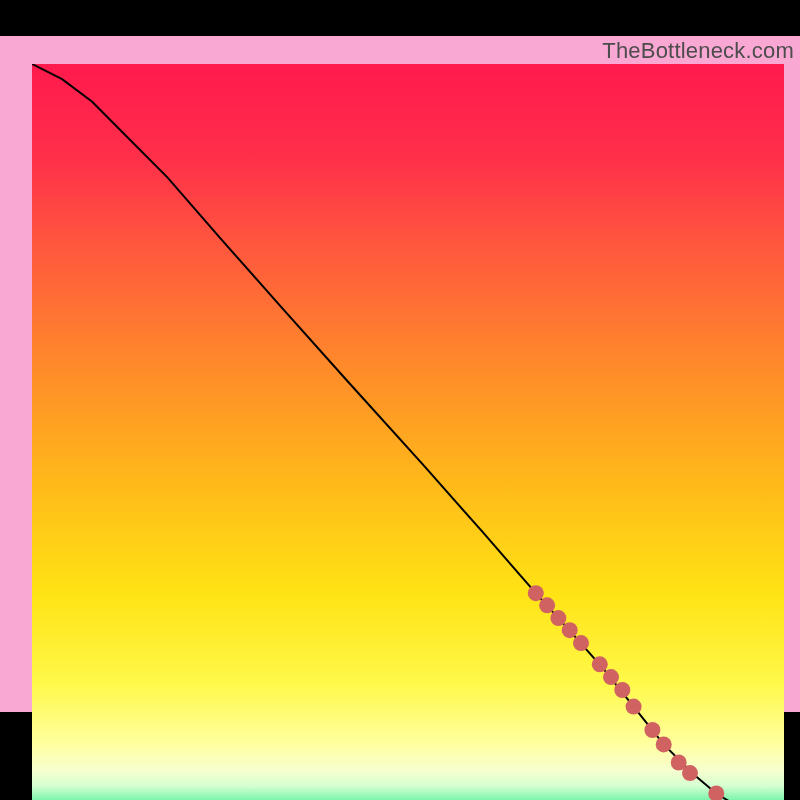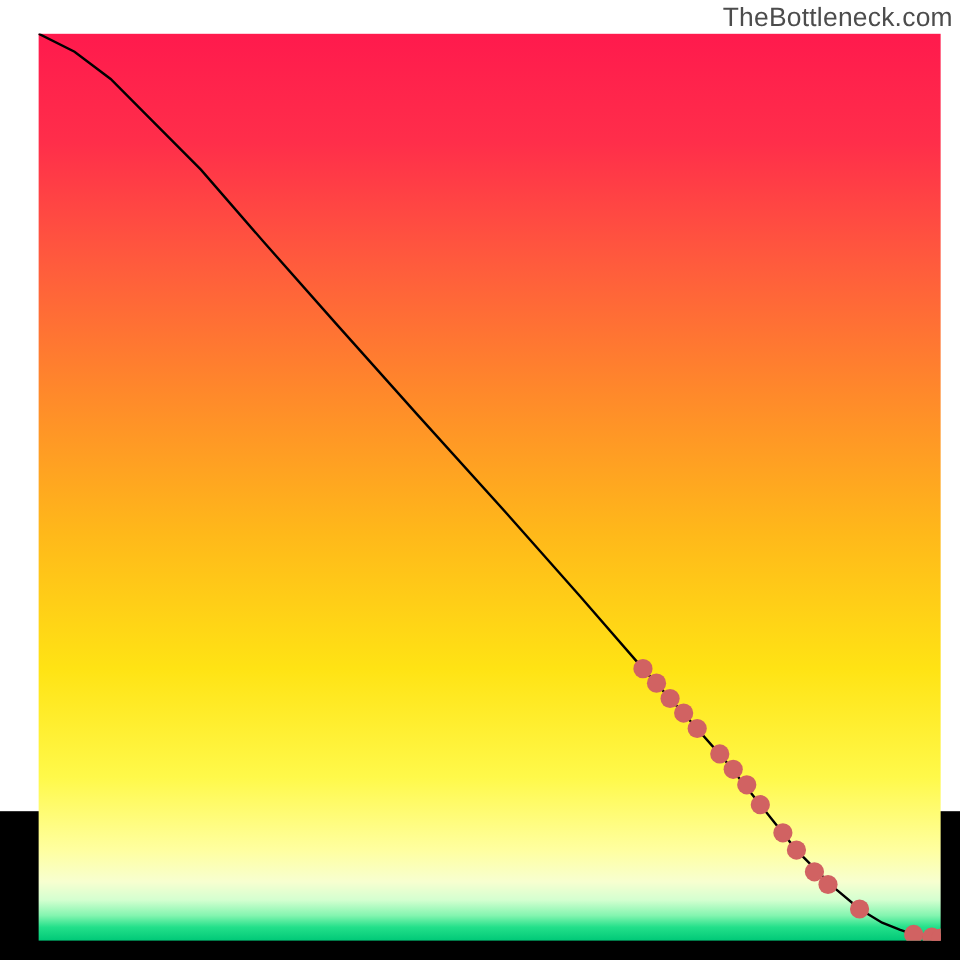--- a/index.html
+++ b/index.html
@@ -8,21 +8,22 @@
     width: 800px;
     height: 800px;
     background: #000;
     overflow: hidden;
     font-family: Arial, Helvetica, sans-serif;
   }
   .frame {
     position: relative;
     width: 800px;
     height: 676px;
-    background: #ffffff;
+    background: #f9a8d4;
+    margin-top: 36px;
   }
   .watermark {
     position: absolute;
     top: 2px;
     right: 6px;
     color: #4c4c4c;
     font-size: 22px;
     font-weight: 500;
     letter-spacing: 0.2px;
     z-index: 5;

